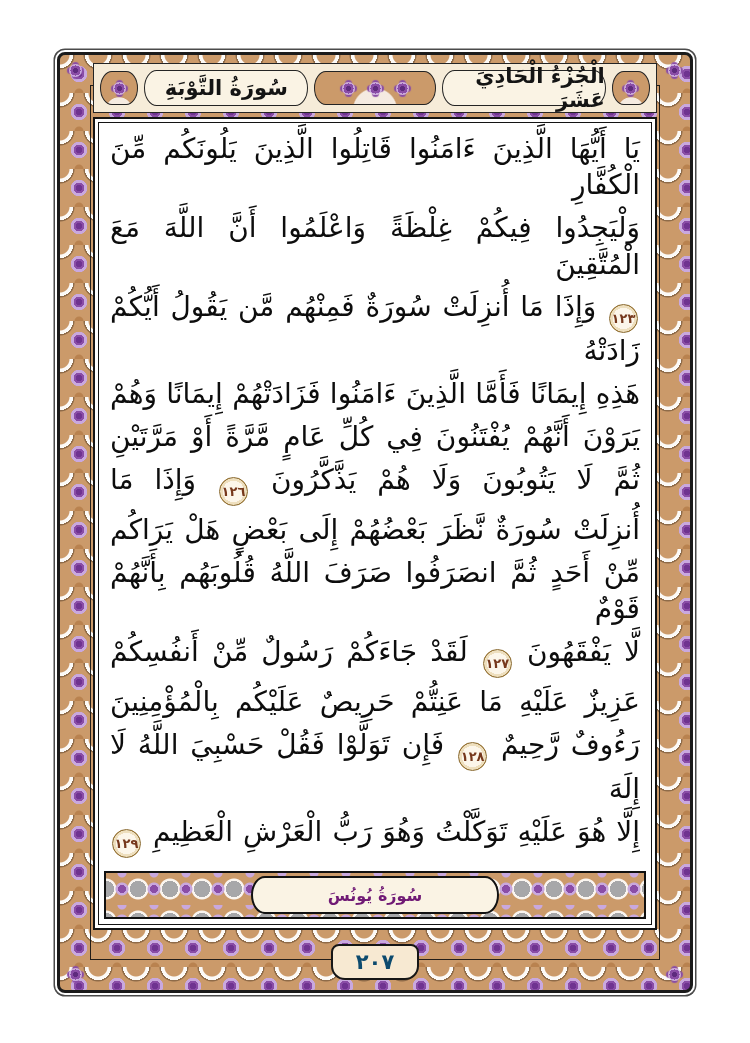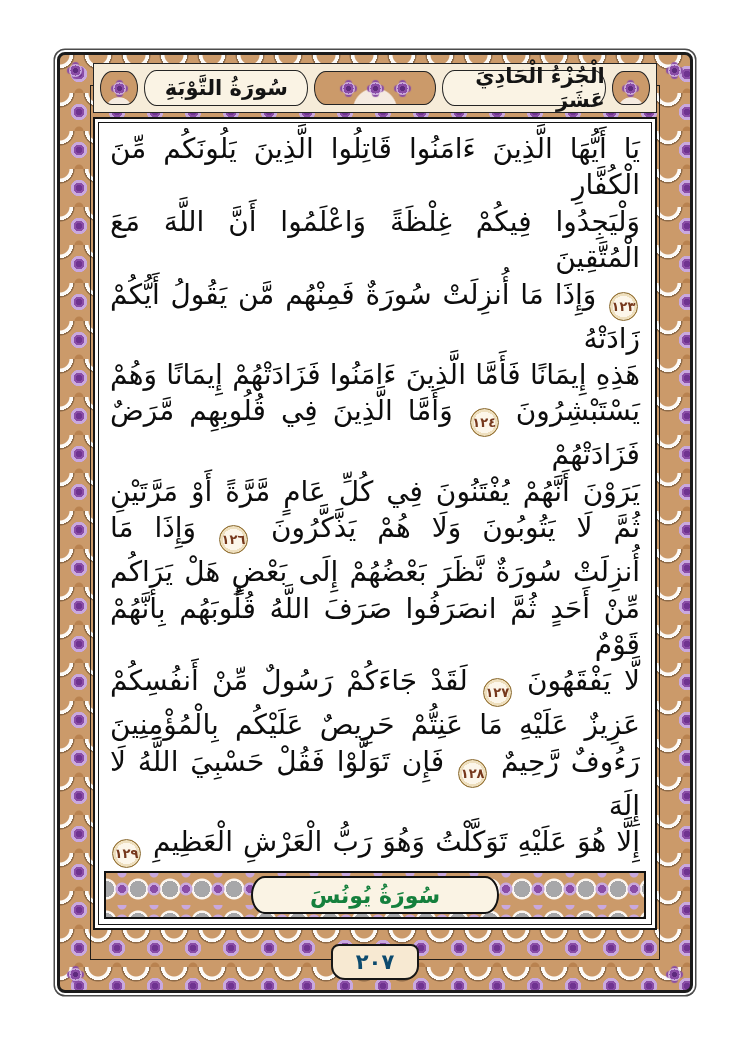--- a/index.html
+++ b/index.html
@@ -105,21 +105,21 @@
       radial-gradient(circle at 32px 16px, var(--banner-gray) 0 8px, rgba(255,255,255,.9) 8px 10px, transparent 11px),
       radial-gradient(circle at 16px 0px, var(--flower-purple-light) 0 4px, transparent 5px);
     background-size:32px 32px;
     display:flex;align-items:center;justify-content:center;
   }
   .banner-cartouche{
     width:46%;height:38px;background:var(--cartouche-cream);
     border:2px solid #111;border-radius:19px/26px;
     display:flex;align-items:center;justify-content:center;
   }
-  .banner-cartouche span{font-size:22px;font-weight:bold;color:#15803d;}
+  .banner-cartouche span{font-size:16px;font-weight:bold;color:#701a75;}
 
   
   .pagenum{
     position:absolute;bottom:10px;left:50%;transform:translateX(-50%);z-index:3;
     width:88px;height:36px;background:#f7e9d2;border:2px solid #161616;
     border-radius:8px 8px 14px 14px;
     display:flex;align-items:center;justify-content:center;
   }
   .pagenum span{font-size:21px;font-weight:bold;color:#0c4a6e;letter-spacing:3px;}
 </style>
@@ -153,21 +153,20 @@
         <span class="flower"></span>
       </div>
     </div>
 
     <div class="textbox">
       <div class="lines">
           <div class="qline"><span>يَا أَيُّهَا الَّذِينَ ءَامَنُوا قَاتِلُوا الَّذِينَ يَلُونَكُم مِّنَ الْكُفَّارِ</span> </div>
           <div class="qline"><span>وَلْيَجِدُوا فِيكُمْ غِلْظَةً وَاعْلَمُوا أَنَّ اللَّهَ مَعَ الْمُتَّقِينَ</span> </div>
           <div class="qline"><span class="medallion">١٢٣</span> <span>وَإِذَا مَا أُنزِلَتْ سُورَةٌ فَمِنْهُم مَّن يَقُولُ أَيُّكُمْ زَادَتْهُ</span> </div>
           <div class="qline"><span>هَذِهِ إِيمَانًا فَأَمَّا الَّذِينَ ءَامَنُوا فَزَادَتْهُمْ إِيمَانًا وَهُمْ</span> </div>
-          <div class="qline"><span>يَسْتَبْشِرُونَ</span> <span class="medallion">١٢٤</span> <span>وَأَمَّا الَّذِينَ فِي قُلُوبِهِم مَّرَضٌ فَزَادَتْهُمْ</span> </div>
           <div class="qline"><span>يَرَوْنَ أَنَّهُمْ يُفْتَنُونَ فِي كُلِّ عَامٍ مَّرَّةً أَوْ مَرَّتَيْنِ</span> </div>
           <div class="qline"><span>ثُمَّ لَا يَتُوبُونَ وَلَا هُمْ يَذَّكَّرُونَ</span> <span class="medallion">١٢٦</span> <span>وَإِذَا مَا</span> </div>
           <div class="qline"><span>أُنزِلَتْ سُورَةٌ نَّظَرَ بَعْضُهُمْ إِلَى بَعْضٍ هَلْ يَرَاكُم</span> </div>
           <div class="qline"><span>مِّنْ أَحَدٍ ثُمَّ انصَرَفُوا صَرَفَ اللَّهُ قُلُوبَهُم بِأَنَّهُمْ قَوْمٌ</span> </div>
           <div class="qline"><span>لَّا يَفْقَهُونَ</span> <span class="medallion">١٢٧</span> <span>لَقَدْ جَاءَكُمْ رَسُولٌ مِّنْ أَنفُسِكُمْ</span> </div>
           <div class="qline"><span>عَزِيزٌ عَلَيْهِ مَا عَنِتُّمْ حَرِيصٌ عَلَيْكُم بِالْمُؤْمِنِينَ</span> </div>
           <div class="qline"><span>رَءُوفٌ رَّحِيمٌ</span> <span class="medallion">١٢٨</span> <span>فَإِن تَوَلَّوْا فَقُلْ حَسْبِيَ اللَّهُ لَا إِلَهَ</span> </div>
           <div class="qline"><span>إِلَّا هُوَ عَلَيْهِ تَوَكَّلْتُ وَهُوَ رَبُّ الْعَرْشِ الْعَظِيمِ</span> <span class="medallion">١٢٩</span> </div>
         </div>
       <div class="banner">

